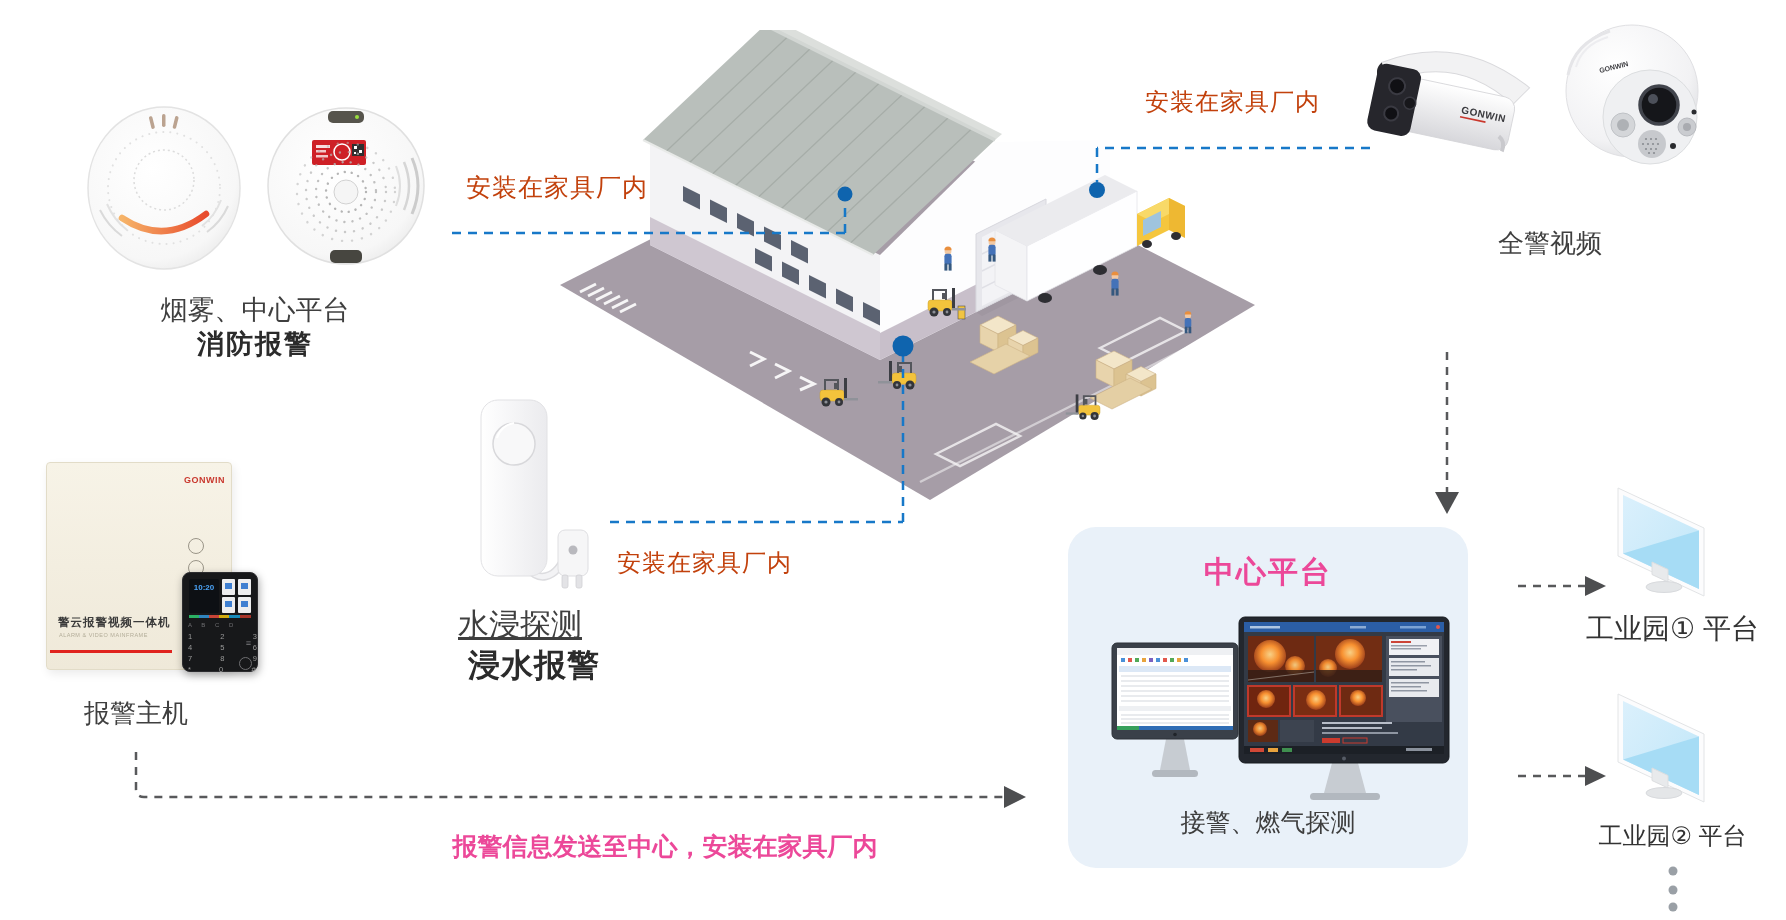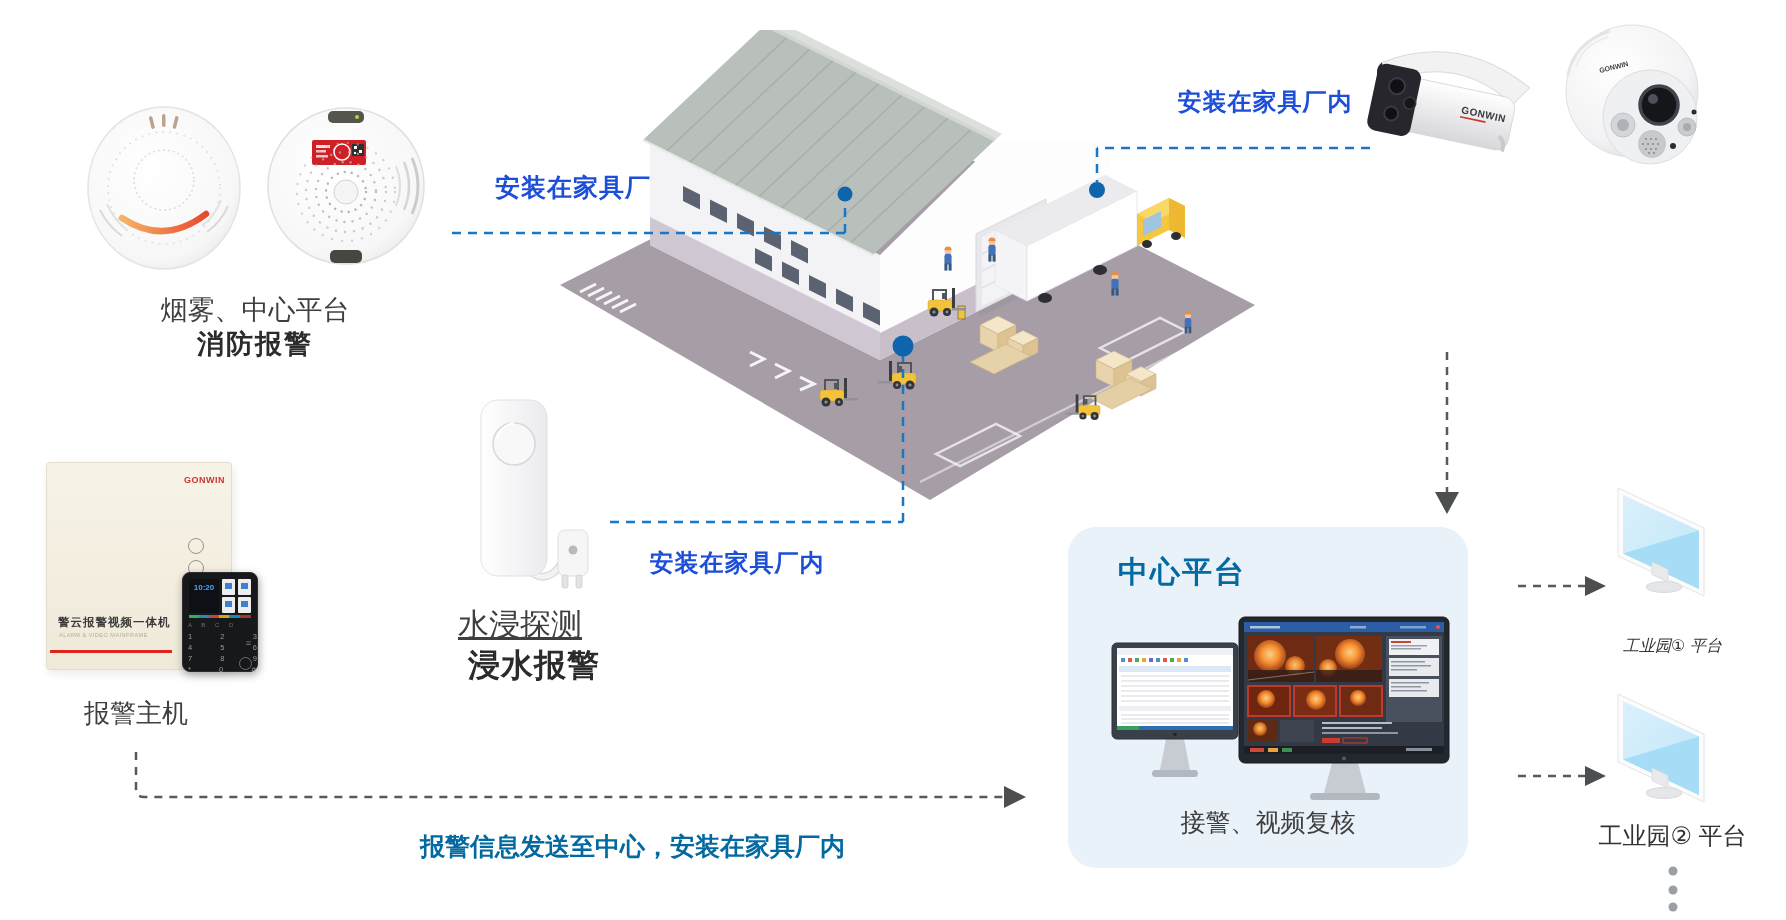--- a/index.html
+++ b/index.html
@@ -1,22 +1,22 @@
 <!DOCTYPE html>
 <html><head>
 <meta charset="utf-8">
 <style>
   html,body{margin:0;padding:0;background:#fff;}
   body{font-family:"Liberation Sans","DejaVu Sans",sans-serif;}
   #canvas{position:relative;width:1786px;height:920px;background:#fff;overflow:hidden;}
   .abs{position:absolute;}
   .cap{color:#3f3f3f;text-align:center;}
   .cap-bold{color:#2b2b2b;font-weight:700;text-align:center;}
-  .red-label{color:#1d4ed8;font-weight:700;font-size:25px;text-align:center;letter-spacing:1px;}
-  .blue-title{color:#0369a1;font-weight:700;}
+  .red-label{color:#c2410c;font-weight:400;font-size:25px;letter-spacing:1px;}
+  .blue-title{color:#ec4899;font-weight:700;text-align:center;}
   .panel{background:#e9f1f9;border-radius:28px;}
   svg{display:block;}
   .host-box{position:absolute;background:linear-gradient(180deg,#f7f3e7,#efe9d9);border:1px solid #e2dcc8;border-radius:4px;box-shadow:2px 4px 10px rgba(0,0,0,.08);}
   .host-brand{position:absolute;font-size:9px;font-weight:700;color:#c9372d;letter-spacing:.5px;}
   .host-title{position:absolute;font-size:11.5px;font-weight:700;color:#3a3a3a;letter-spacing:1px;text-align:right;}
   .host-sub{position:absolute;font-size:5.5px;color:#b3ad99;letter-spacing:.5px;}
   .host-redline{position:absolute;background:#e0231e;height:3px;}
   .keypad{position:absolute;background:#17181a;border:1px solid #2c2c2f;border-radius:8px;box-shadow:1px 3px 8px rgba(0,0,0,.35);}
   .kp-screen{position:absolute;left:6px;top:6px;width:30px;height:34px;background:#0d1014;border-radius:2px;color:#4ba3f7;font-size:8px;font-weight:700;text-align:center;padding-top:4px;box-sizing:border-box;}
   .kp-cell{position:absolute;width:13px;height:16px;background:#ededee;border-radius:1px;}
@@ -262,20 +262,21 @@
         <circle cx="286" cy="134" r="1.1"></circle>
           <circle cx="291" cy="134" r="1.1"></circle>
           <circle cx="296" cy="134" r="1.1"></circle>
         <circle cx="289" cy="138" r="1.1"></circle>
           <circle cx="294" cy="138" r="1.1"></circle>
       </g>
       <circle cx="313" cy="131" r="3" fill="#2a2b2e"></circle>
       <text x="240" y="58" font-size="7" font-weight="bold" fill="#3c3c40" transform="rotate(-14 240 58)">GONWIN</text>
     </g>
   </svg>
+  <div class="abs cap" style="left:1450px;top:226px;width:200px;font-size:26px;">全警视频</div>
 
   <div class="abs" style="left:46px;top:462px;width:210px;height:212px;">
     <div class="host-box" style="left:0;top:0;width:184px;height:206px;"></div>
     <div class="host-brand" style="left:138px;top:13px;">GONWIN</div>
     <div class="abs" style="left:142px;top:76px;width:14px;height:14px;border:1.5px solid #9a9588;border-radius:50%;"></div>
     <div class="abs" style="left:142px;top:98px;width:14px;height:14px;border:1.5px solid #9a9588;border-radius:50%;"></div>
     <div class="host-title" style="left:12px;top:153px;">警云报警视频一体机</div>
     <div class="host-sub" style="left:13px;top:170px;">ALARM &amp; VIDEO MAINFRAME</div>
     <div class="host-redline" style="left:4px;top:188px;width:122px;"></div>
     <div class="keypad" style="left:128px;top:110px;width:74px;height:98px;margin-left:8px;">
@@ -415,38 +416,38 @@
       <rect x="222" y="128" width="18" height="5" fill="#cc3b2e"></rect>
       <rect x="243" y="128" width="24" height="5" fill="none" stroke="#cc3b2e"></rect>
       <rect x="144" y="136" width="200" height="8" fill="#1c2026"></rect>
       <rect x="150" y="138" width="14" height="4" fill="#d14836"></rect>
       <rect x="168" y="138" width="10" height="4" fill="#e8a33d"></rect>
       <rect x="182" y="138" width="10" height="4" fill="#3f8f4f"></rect>
       <rect x="306" y="138" width="26" height="3" fill="#8a919c"></rect>
       <circle cx="244" cy="148.5" r="2" fill="#565c66"></circle>
     </g>
   </svg>
-  <div class="abs cap" style="left:1118px;top:806px;width:300px;font-size:25px;color:#3e3e3e;">接警、视频复核</div>
+  <div class="abs cap" style="left:1118px;top:806px;width:300px;font-size:25px;color:#3e3e3e;">接警、燃气探测</div>
 
   <svg class="abs" style="left:1608px;top:484px;" width="110" height="126" viewBox="0 0 110 126">
     <defs>
       <linearGradient id="scr" x1="0" y1="0" x2="1" y2="1">
         <stop offset="0" stop-color="#dbf0fc"></stop>
           <stop offset="1" stop-color="#bfe6f8"></stop>
       </linearGradient>
     </defs>
     <g transform="translate(10,4)">
       <polygon points="0,0 86,40 86,108 0,68" fill="#fcfcfd" stroke="#e2e4e6"></polygon>
       <polygon points="5,7 81,42.5 81,101 5,65.5" fill="url(#scr)"></polygon>
       <polygon points="5,65.5 81,42.5 81,101" fill="#a6dcf5"></polygon>
       <polygon points="34,74 50,81.5 50,94 34,86.5" fill="#e8eaec" stroke="#dcdee0"></polygon>
       <ellipse cx="46" cy="99" rx="18" ry="5.5" fill="#e4e6e8" stroke="#d8dadd"></ellipse>
     </g>
   </svg>
-  <div class="abs cap" style="left:1580px;top:636px;width:185px;font-size:16px;color:#333;font-style:italic;">工业园① 平台</div>
+  <div class="abs cap" style="left:1580px;top:610px;width:185px;font-size:28px;color:#333;">工业园① 平台</div>
 
   <svg class="abs" style="left:1608px;top:690px;" width="110" height="126" viewBox="0 0 110 126">
     <g transform="translate(10,4)">
       <polygon points="0,0 86,40 86,108 0,68" fill="#fcfcfd" stroke="#e2e4e6"></polygon>
       <polygon points="5,7 81,42.5 81,101 5,65.5" fill="url(#scr)"></polygon>
       <polygon points="5,65.5 81,42.5 81,101" fill="#a6dcf5"></polygon>
       <polygon points="34,74 50,81.5 50,94 34,86.5" fill="#e8eaec" stroke="#dcdee0"></polygon>
       <ellipse cx="46" cy="99" rx="18" ry="5.5" fill="#e4e6e8" stroke="#d8dadd"></ellipse>
     </g>
   </svg>

